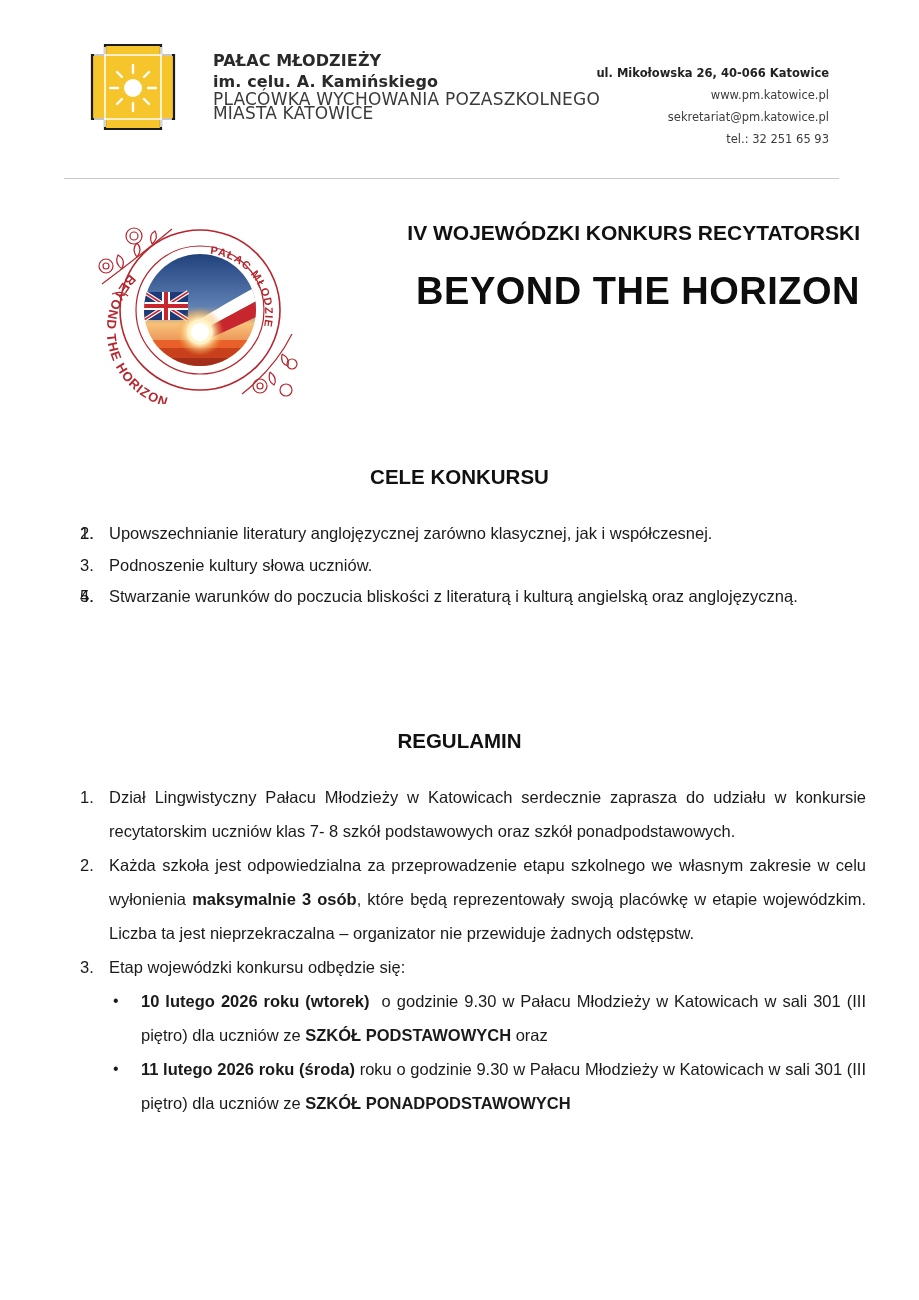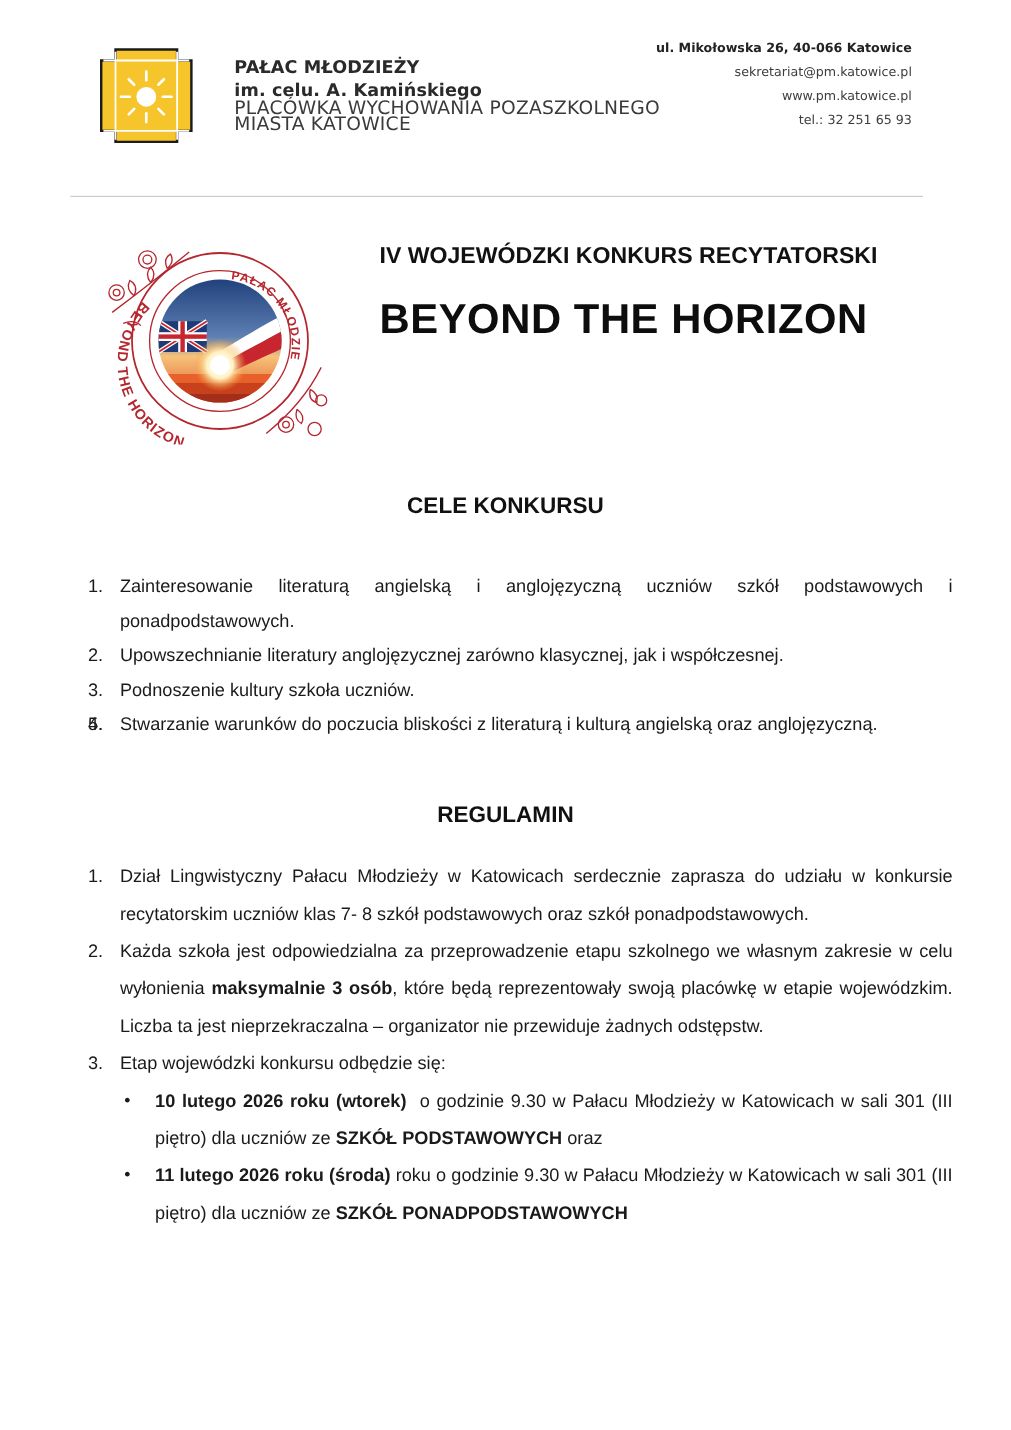--- a/index.html
+++ b/index.html
@@ -3,29 +3,29 @@
 <meta charset="utf-8">
 <style>
   html, body { margin: 0; padding: 0; background: #ffffff; }
   body { width: 919px; height: 1300px; position: relative; overflow: hidden; color: #111; font-family: "Liberation Sans", sans-serif; }
 
   
   .logo-square { position: absolute; left: 90px; top: 43px; width: 86px; height: 88px; }
   .org-block { position: absolute; left: 213px; top: 50px; }
   .org-name { font-family: "DejaVu Sans", sans-serif; font-weight: bold; font-size: 16px; color: #2a2a2a; line-height: 21px; letter-spacing: 0.1px; }
   .org-sub { font-family: "DejaVu Sans", sans-serif; font-size: 17px; color: #3a3a3a; line-height: 14px; margin-top: 0; letter-spacing: 0.2px; }
-  .contact-block { position: absolute; right: 90px; top: 32px; text-align: right; font-family: "DejaVu Sans", sans-serif; font-size: 11.5px; color: #3c3c3c; line-height: 22px; }
+  .contact-block { position: absolute; right: 90px; top: 62px; text-align: right; font-family: "DejaVu Sans", sans-serif; font-size: 11.5px; color: #3c3c3c; line-height: 22px; }
   .contact-block .addr { font-weight: bold; color: #222; }
   .header-rule { position: absolute; left: 64px; top: 178px; width: 775px; height: 0; border-top: 1.5px solid #c8c8c8; }
 
   
   .emblem { position: absolute; left: 92px; top: 214px; width: 212px; height: 190px; }
 
   
-  .title-block { position: absolute; left: 345px; top: 216px; width: 515px; text-align: left; }
+  .title-block { position: absolute; left: 345px; top: 216px; width: 515px; text-align: right; }
   .title-line1 { font-family: "Liberation Sans", sans-serif; font-weight: bold; font-size: 21px; color: #111; line-height: 34px; }
   .title-line2 { font-family: "Liberation Sans", sans-serif; font-weight: bold; font-size: 21px; color: #111; line-height: 34px; margin-top: 9px; }
   .title-main { font-family: "Liberation Sans", sans-serif; font-weight: bold; font-size: 38px; color: #0d0d0d; line-height: 48px; margin-top: 17px; letter-spacing: 0.5px; }
 
   
   .section-heading { position: absolute; left: 0; width: 919px; text-align: center; font-family: "Liberation Sans", sans-serif; font-weight: bold; font-size: 20.5px; color: #111; }
   .list { position: absolute; left: 80px; width: 786px; font-family: "Liberation Sans", sans-serif; font-size: 16.5px; color: #1a1a1a; margin: 0; padding: 0; list-style: none; }
   .list li { position: relative; padding-left: 29px; }
   .list li .num { position: absolute; left: 0; top: 0; }
   .goals li { line-height: 31.5px; }
@@ -67,22 +67,22 @@
   <div class="org-name">PAŁAC MŁODZIEŻY</div>
   <div class="org-name">im. celu. A. Kamińskiego</div>
   <div class="org-sub">
     <div>PLACÓWKA WYCHOWANIA POZASZKOLNEGO</div>
     <div>MIASTA KATOWICE</div>
   </div>
 </div>
 
 <div class="contact-block">
   <div class="addr">ul. Mikołowska 26, 40-066 Katowice</div>
+  <div>www.pm.katowice.pl</div>
   <div>sekretariat@pm.katowice.pl</div>
-  <div>www.pm.katowice.pl</div>
   <div>tel.: 32 251 65 93</div>
 </div>
 
 <div class="header-rule"></div>
 
 <div class="emblem">
   <svg width="212" height="190" viewBox="0 0 212 190">
     <defs>
       <linearGradient id="sky" x1="0" y1="0" x2="0" y2="1">
         <stop offset="0" stop-color="#1f3f7a"></stop>
@@ -155,34 +155,33 @@
       <circle cx="200" cy="150" r="5"></circle>
     </g>
   </svg>
 </div>
 
 <div class="title-block">
   <div class="title-line1">IV WOJEWÓDZKI KONKURS RECYTATORSKI</div>
   <div class="title-main">BEYOND THE HORIZON</div>
 </div>
 
-<div class="section-heading" style="top:448px;">CELE KONKURSU</div>
+<div class="section-heading" style="top:465px;">CELE KONKURSU</div>
 
 <ul class="list goals" style="top:518px;">
   <li class="justify">
     <span class="num">1.</span>
-    <span>Zainteresowanie literaturą angielską i anglojęzyczną uczniów szkół podstawowych i ponadpodstawowych.</span>
   </li>
   <li>
     <span class="num">2.</span>
     <span>Upowszechnianie literatury anglojęzycznej zarówno klasycznej, jak i współczesnej.</span>
   </li>
   <li>
     <span class="num">3.</span>
-    <span>Podnoszenie kultury szkoła uczniów.</span>
+    <span>Podnoszenie kultury słowa uczniów.</span>
   </li>
   <li>
     <span class="num">4.</span>
   </li>
   <li>
     <span class="num">5.</span>
     <span>Stwarzanie warunków do poczucia bliskości z literaturą i kulturą angielską oraz anglojęzyczną.</span>
   </li>
 </ul>
 

